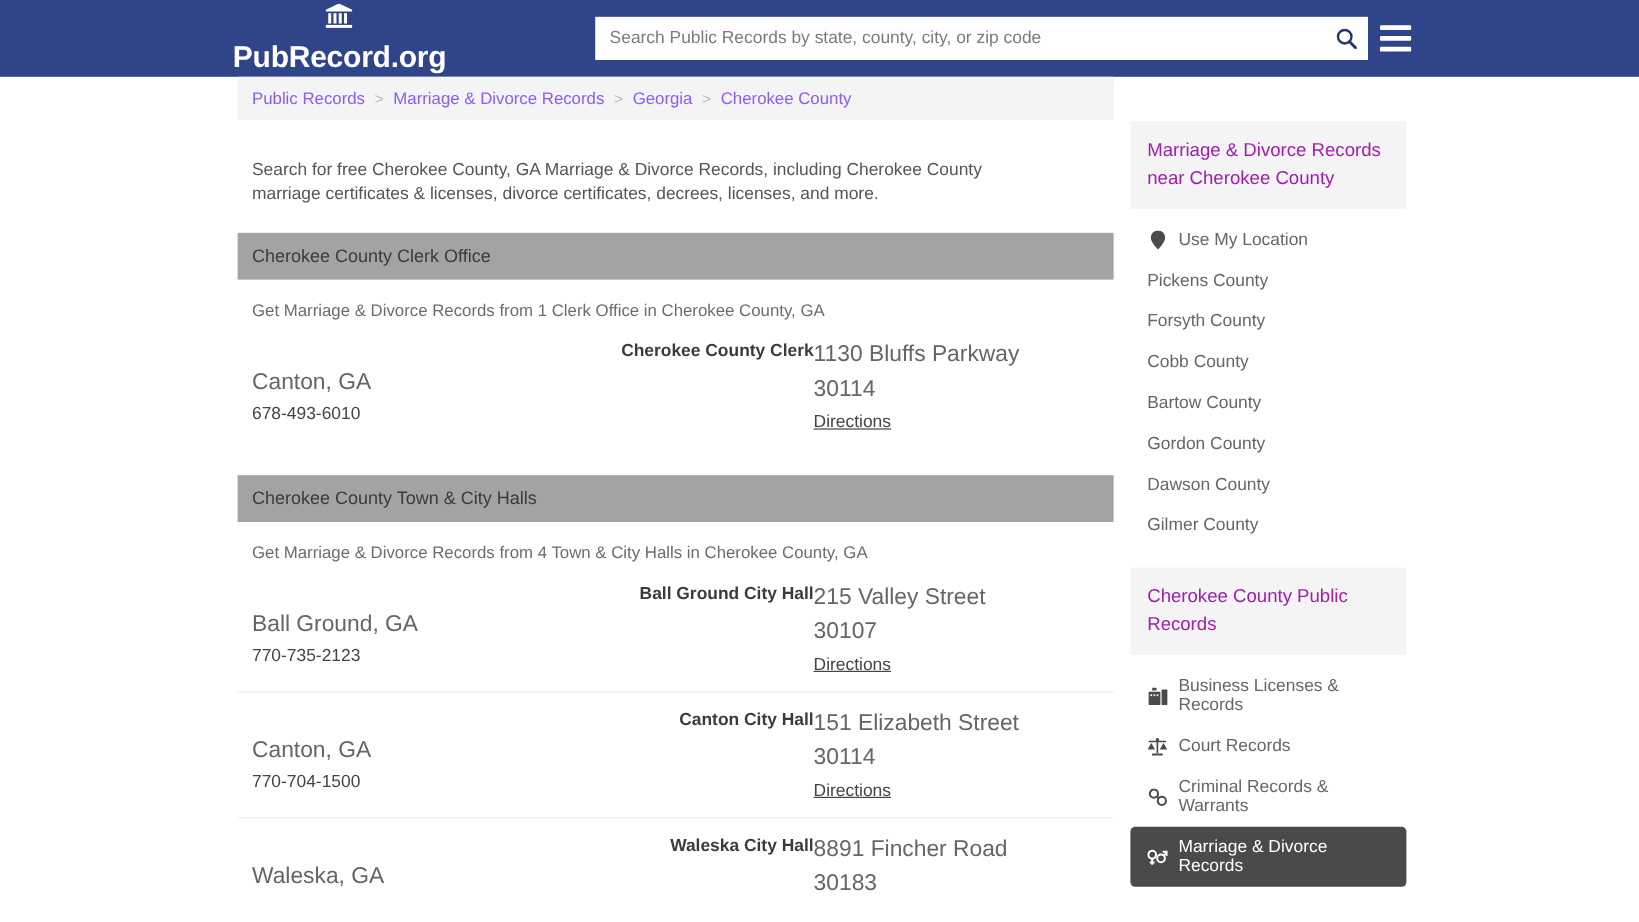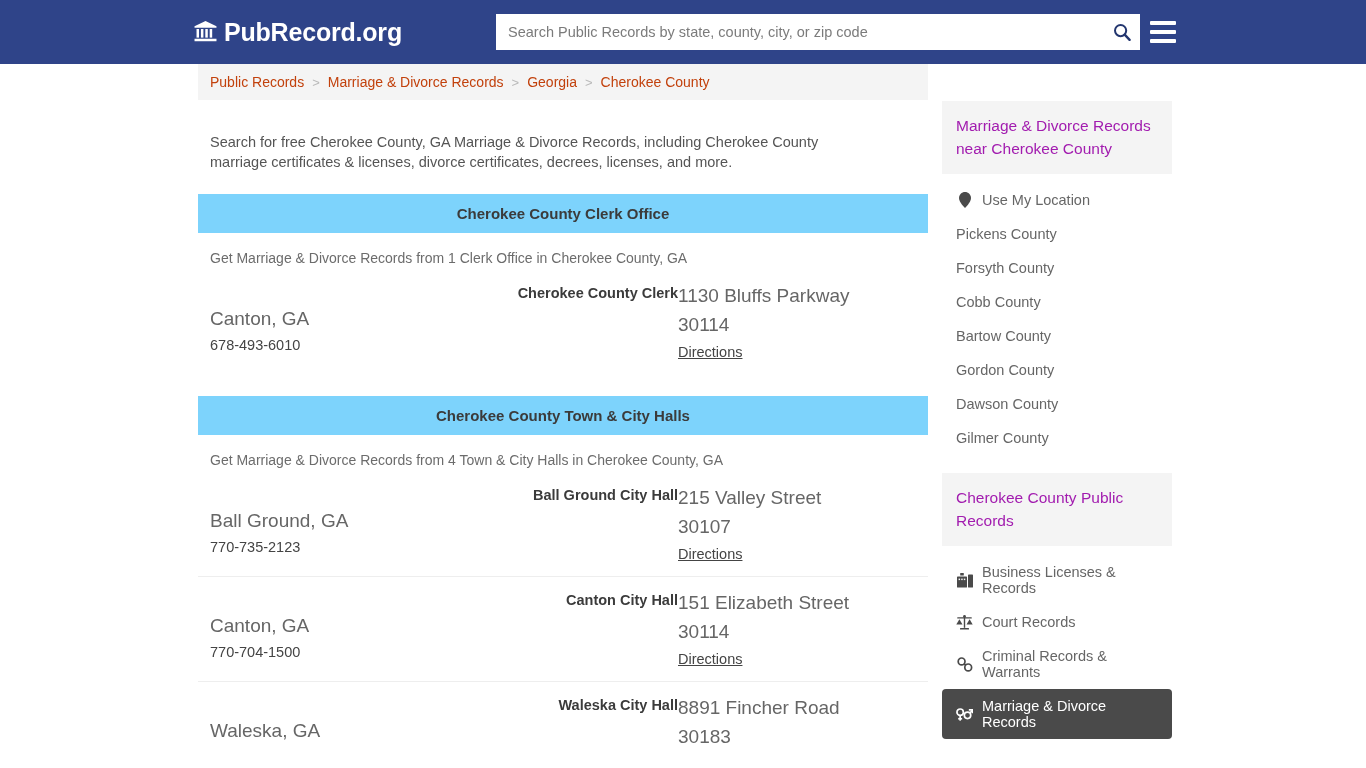--- a/index.html
+++ b/index.html
@@ -25,20 +25,21 @@
     left: 194px;
     display: flex;
     align-items: center;
     gap: 7px;
     color: #ffffff;
     font-size: 25px;
     font-weight: bold;
     letter-spacing: -0.2px;
     text-decoration: none;
     white-space: nowrap;
+    flex-direction: column;
   }
   .brand .bank-glyph {
     font-size: 23px;
     line-height: 1;
     display: inline-block;
     transform: translateY(1px);
   }
   .search-wrap {
     position: absolute;
     left: 496px;
@@ -107,42 +108,41 @@
     background: #f4f4f4;
     padding: 10px 12px;
     font-size: 14px;
     color: #777777;
     display: flex;
     align-items: center;
     flex-wrap: wrap;
     gap: 0;
   }
   .breadcrumb a {
-    color: #c2410c;
+    color: #8b5cf6;
     text-decoration: none;
   }
   .breadcrumb .sep { color: #b9b9b9; padding: 0 8px; font-size: 13px; }
 
   .intro {
     font-size: 14.5px;
     line-height: 20px;
     color: #555555;
     padding: 17px 12px 0 12px;
     max-width: 680px;
   }
 
   
   .section { margin-top: 22px; }
   .section-head {
-    background: #7dd3fc;
+    background: #a3a3a3;
     padding: 11px 12px;
     font-size: 15px;
-    font-weight: bold;
+    font-weight: normal;
     color: #3b3b3b;
-    text-align: center;
   }
   .section-sub {
     font-size: 14px;
     color: #6c6c6c;
     padding: 17px 12px 0 12px;
   }
   .entries { padding-top: 4px; }
   .entry {
     display: flex;
     padding: 15px 12px 13px 12px;

